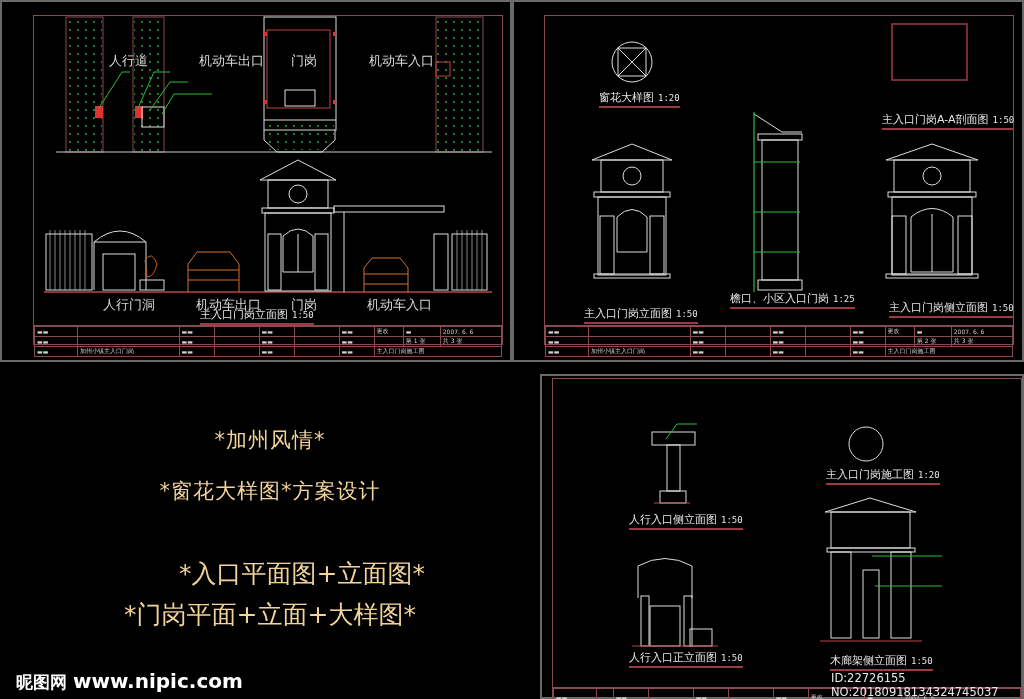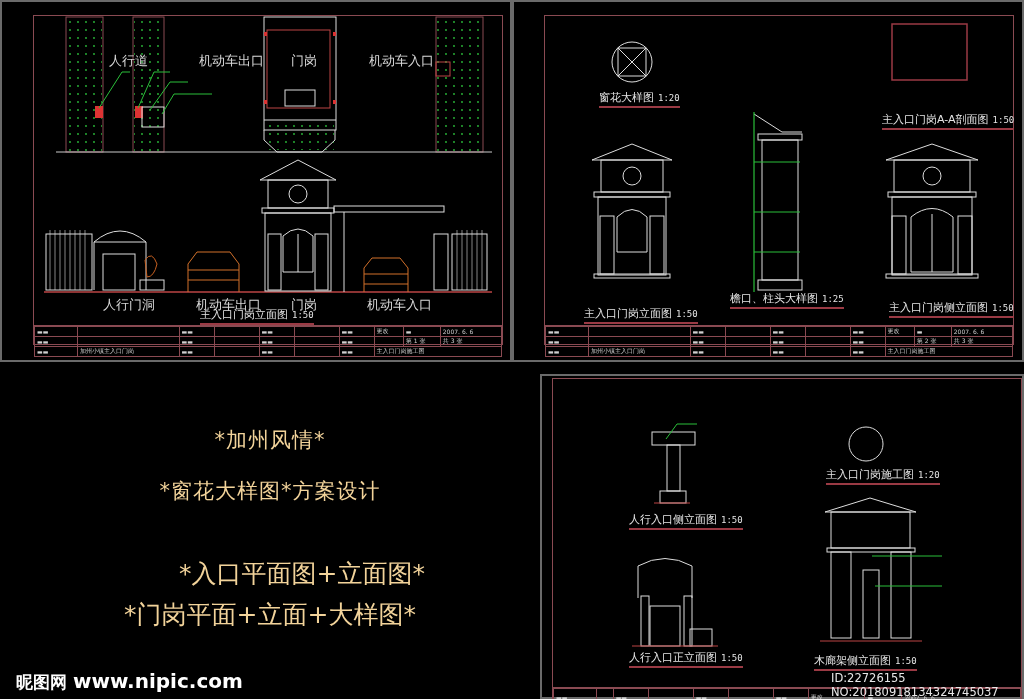--- a/index.html
+++ b/index.html
@@ -241,21 +241,21 @@
   <div class="cad-title" style="left:85px;top:88px;">
     <span>窗花大样图</span><span class="scale">1:20</span>
   </div>
   <div class="cad-title" style="left:368px;top:110px;">
     <span>主入口门岗A-A剖面图</span><span class="scale">1:50</span>
   </div>
   <div class="cad-title" style="left:70px;top:304px;">
     <span>主入口门岗立面图</span><span class="scale">1:50</span>
   </div>
   <div class="cad-title" style="left:216px;top:289px;">
-    <span>檐口、柱头大样图</span><span class="scale">1:25</span>
+    <span>檐口、小区入口门岗</span><span class="scale">1:25</span>
   </div>
   <div class="cad-title" style="left:375px;top:298px;">
     <span>主入口门岗侧立面图</span><span class="scale">1:50</span>
   </div>
 
   <div class="titleblock" style="left:30px;top:323px;width:470px;height:20px;">
     <table>
       <tbody>
           <tr>
             <td style="width:38px;">▬▬</td>
@@ -336,21 +336,21 @@
 
   <div class="cad-title" style="left:87px;top:136px;">
     <span>人行入口侧立面图</span><span class="scale">1:50</span>
   </div>
   <div class="cad-title" style="left:284px;top:91px;">
     <span>主入口门岗施工图</span><span class="scale">1:20</span>
   </div>
   <div class="cad-title" style="left:87px;top:274px;">
     <span>人行入口正立面图</span><span class="scale">1:50</span>
   </div>
-  <div class="cad-title" style="left:272px;top:277px;">
+  <div class="cad-title" style="left:288px;top:277px;">
     <span>木廊架侧立面图</span><span class="scale">1:50</span>
   </div>
 
   <div class="titleblock" style="left:10px;top:311px;width:470px;height:20px;">
     <table>
       <tbody>
           <tr>
             <td style="width:38px;">▬▬</td>
             <td></td>
             <td style="width:30px;">▬▬</td>

